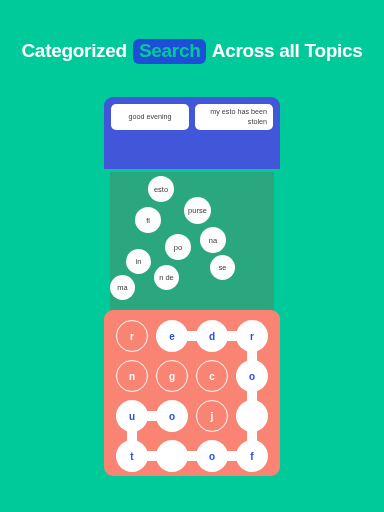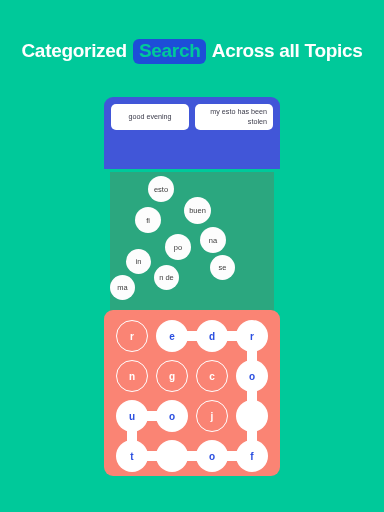--- a/index.html
+++ b/index.html
@@ -161,21 +161,21 @@
 
 <div class="phone">
 
   <div class="suggest-panel" id="suggest-panel">
       <div class="chip">good evening</div>
       <div class="chip">my esto has been stolen</div>
     </div>
 
   <div class="word-panel" id="word-panel">
       <div class="bubble" style="left: 38px; top: 4px; width: 26px; height: 26px;">esto</div>
-      <div class="bubble" style="left: 74px; top: 25px; width: 27px; height: 27px;">buen</div>
+      <div class="bubble" style="left: 74px; top: 25px; width: 27px; height: 27px;">purse</div>
       <div class="bubble" style="left: 25px; top: 35px; width: 26px; height: 26px;">fi</div>
       <div class="bubble" style="left: 55px; top: 62px; width: 26px; height: 26px;">po</div>
       <div class="bubble" style="left: 90px; top: 55px; width: 26px; height: 26px;">na</div>
       <div class="bubble" style="left: 16px; top: 77px; width: 25px; height: 25px;">in</div>
       <div class="bubble" style="left: 100px; top: 83px; width: 25px; height: 25px; text-align: center;">se</div>
       <div class="bubble" style="left: 44px; top: 93px; width: 25px; height: 25px;">n de</div>
       <div class="bubble" style="left: 0; top: 103px; width: 25px; height: 25px;">ma</div>
     </div>
 
   <div class="grid-panel">

